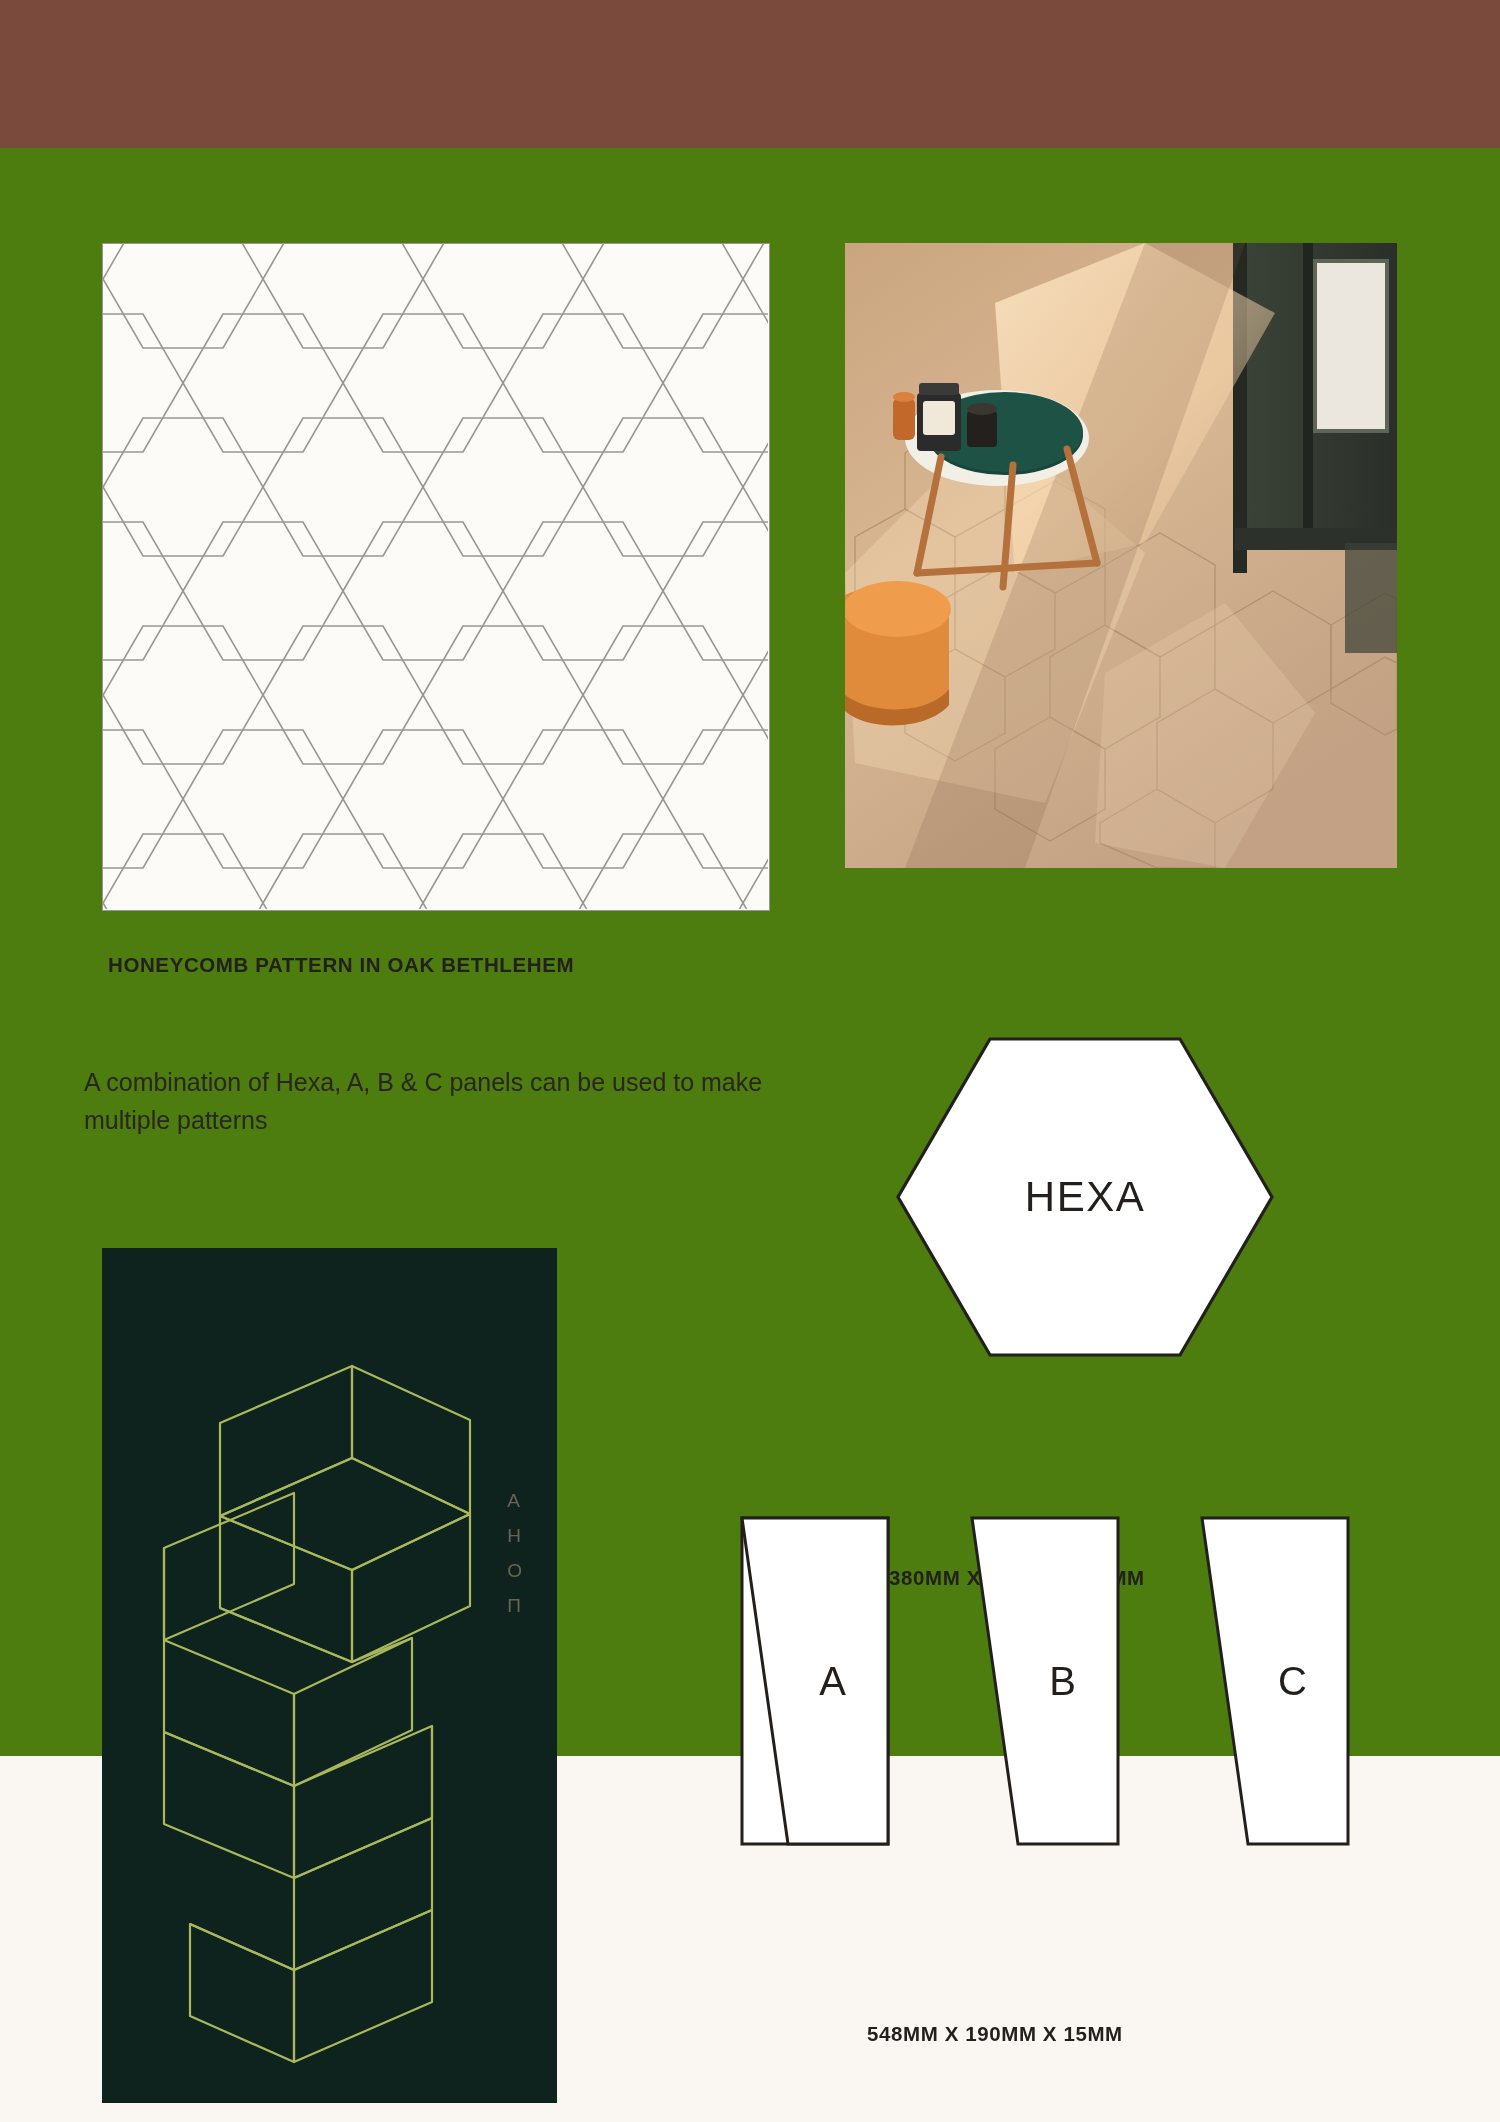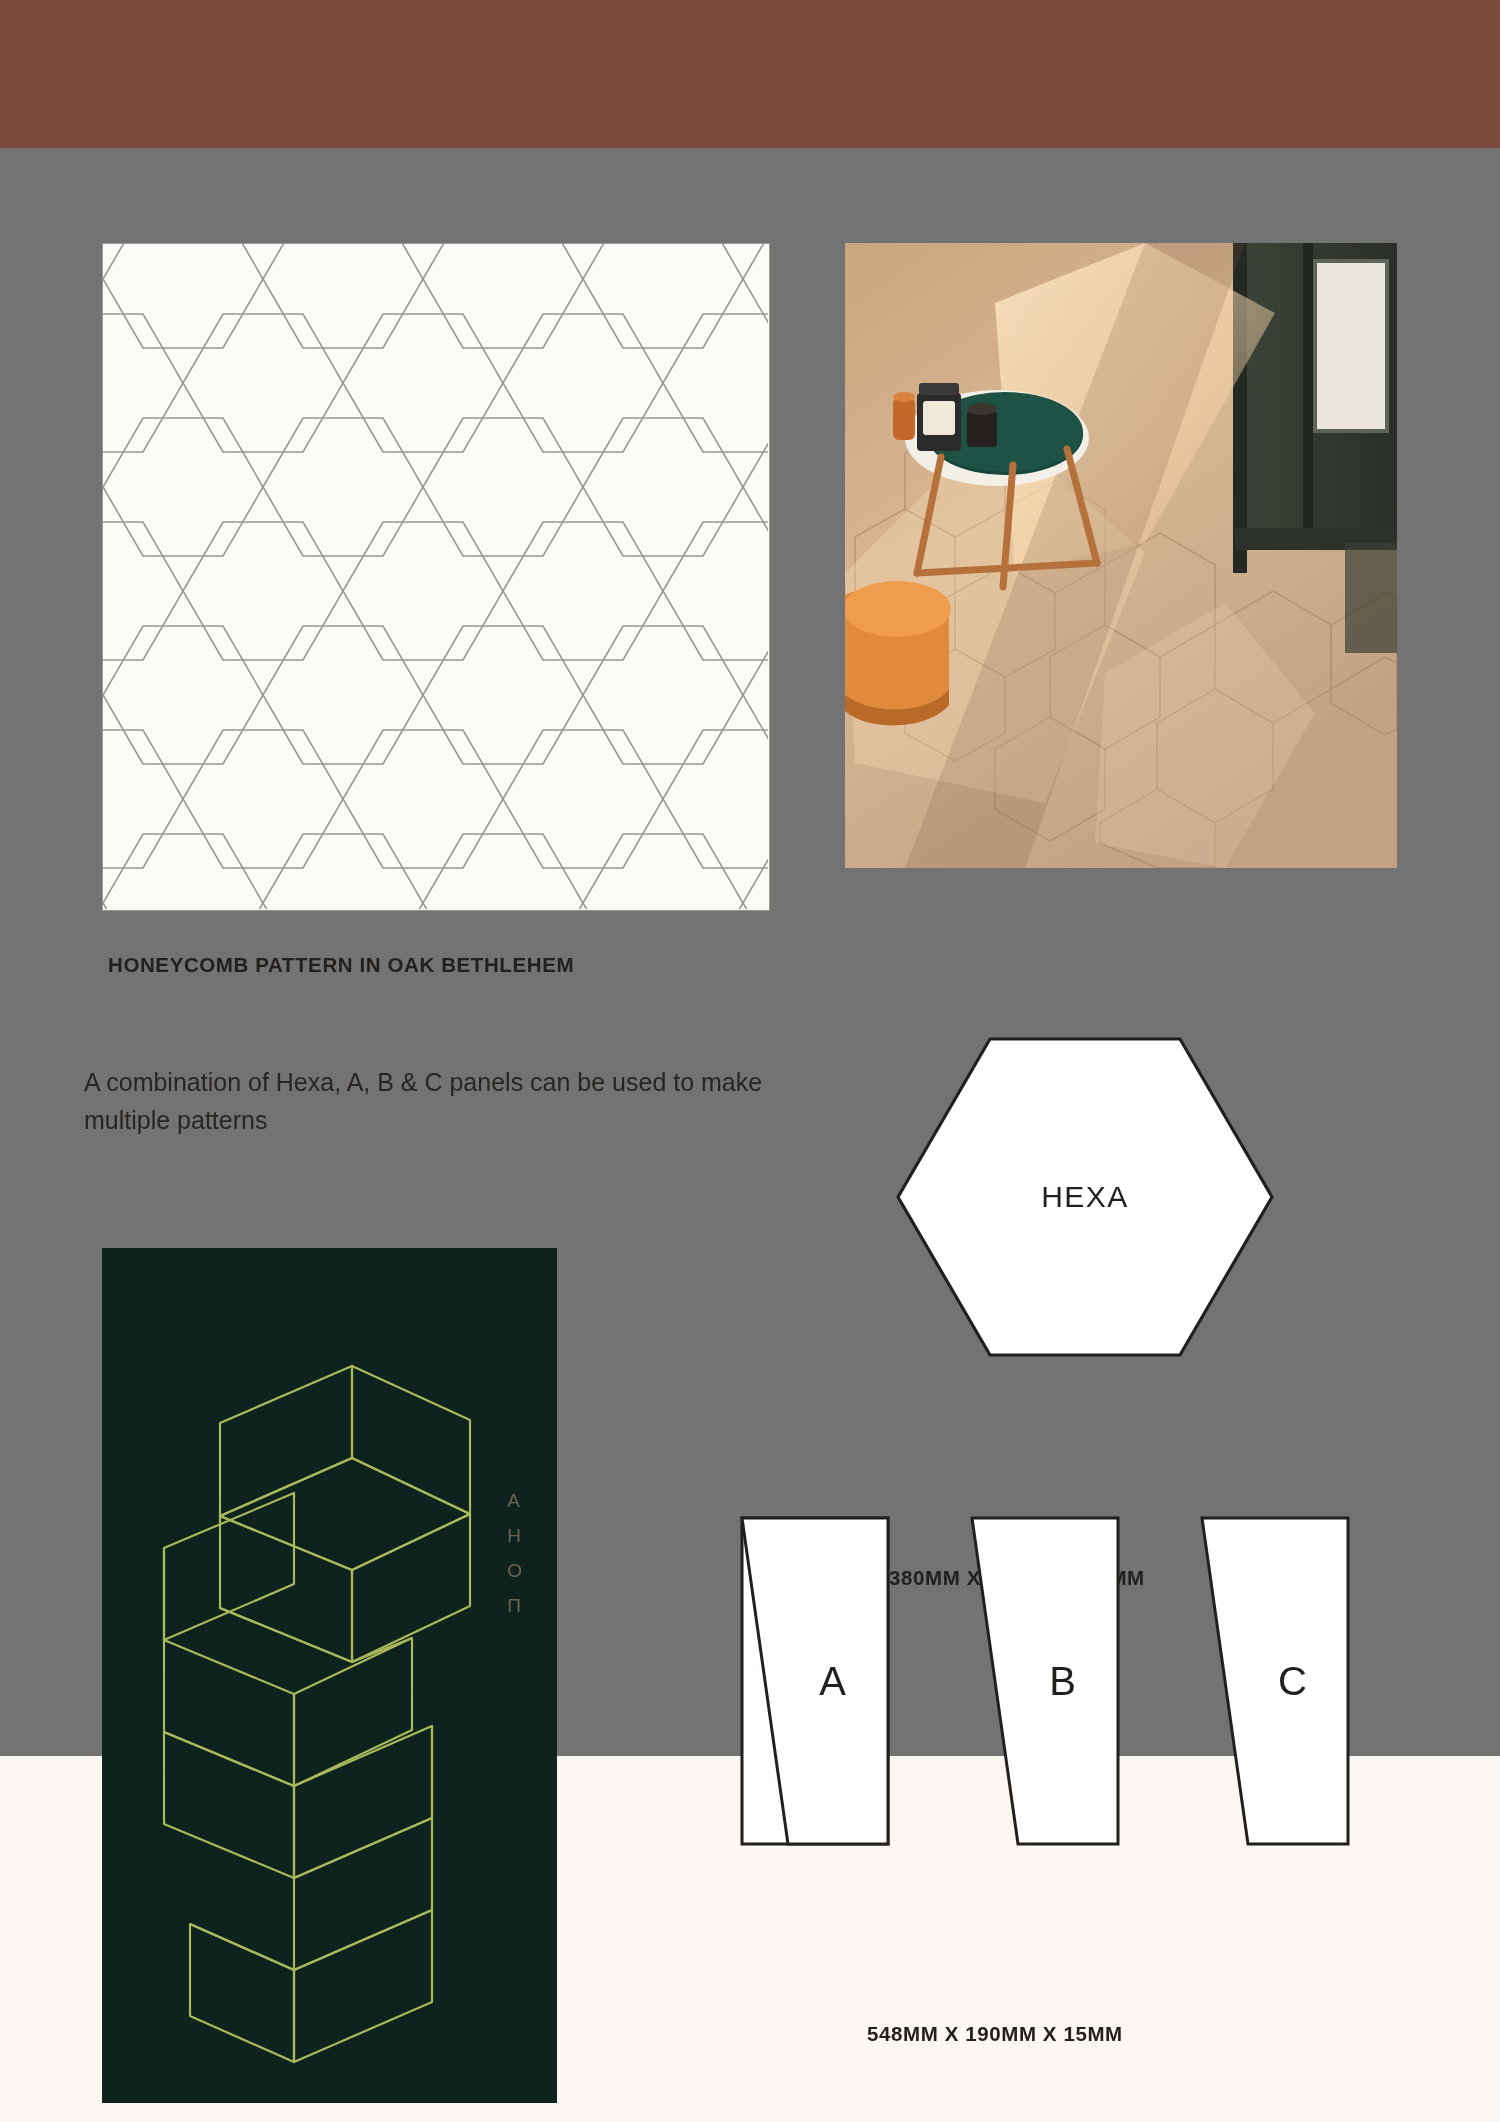--- a/index.html
+++ b/index.html
@@ -21,21 +21,21 @@
     left: 0; top: 0;
     width: 1500px;
     height: 148px;
     background: #7a4b3c;
   }
   .page {
     position: absolute;
     left: 0; top: 148px;
     width: 1500px;
     height: 1608px;
-    background: #737373;
+    background: #4d7c0f;
   }
 
   
   .honeycomb-box {
     position: absolute;
     left: 102px;
     top: 95px;
     width: 668px;
     height: 668px;
     border: 1.5px solid #9a9793;
@@ -89,21 +89,21 @@
     width: 380px;
     height: 322px;
   }
   .hexa-label {
     position: absolute;
     left: 0; top: 0;
     width: 380px; height: 322px;
     display: flex;
     align-items: center;
     justify-content: center;
-    font-size: 30px;
+    font-size: 42px;
     letter-spacing: 1.5px;
     color: #231f1c;
   }
   .dim {
     position: absolute;
     font-size: 20.5px;
     font-weight: bold;
     letter-spacing: 0.6px;
     color: #231f1c;
     white-space: nowrap;

